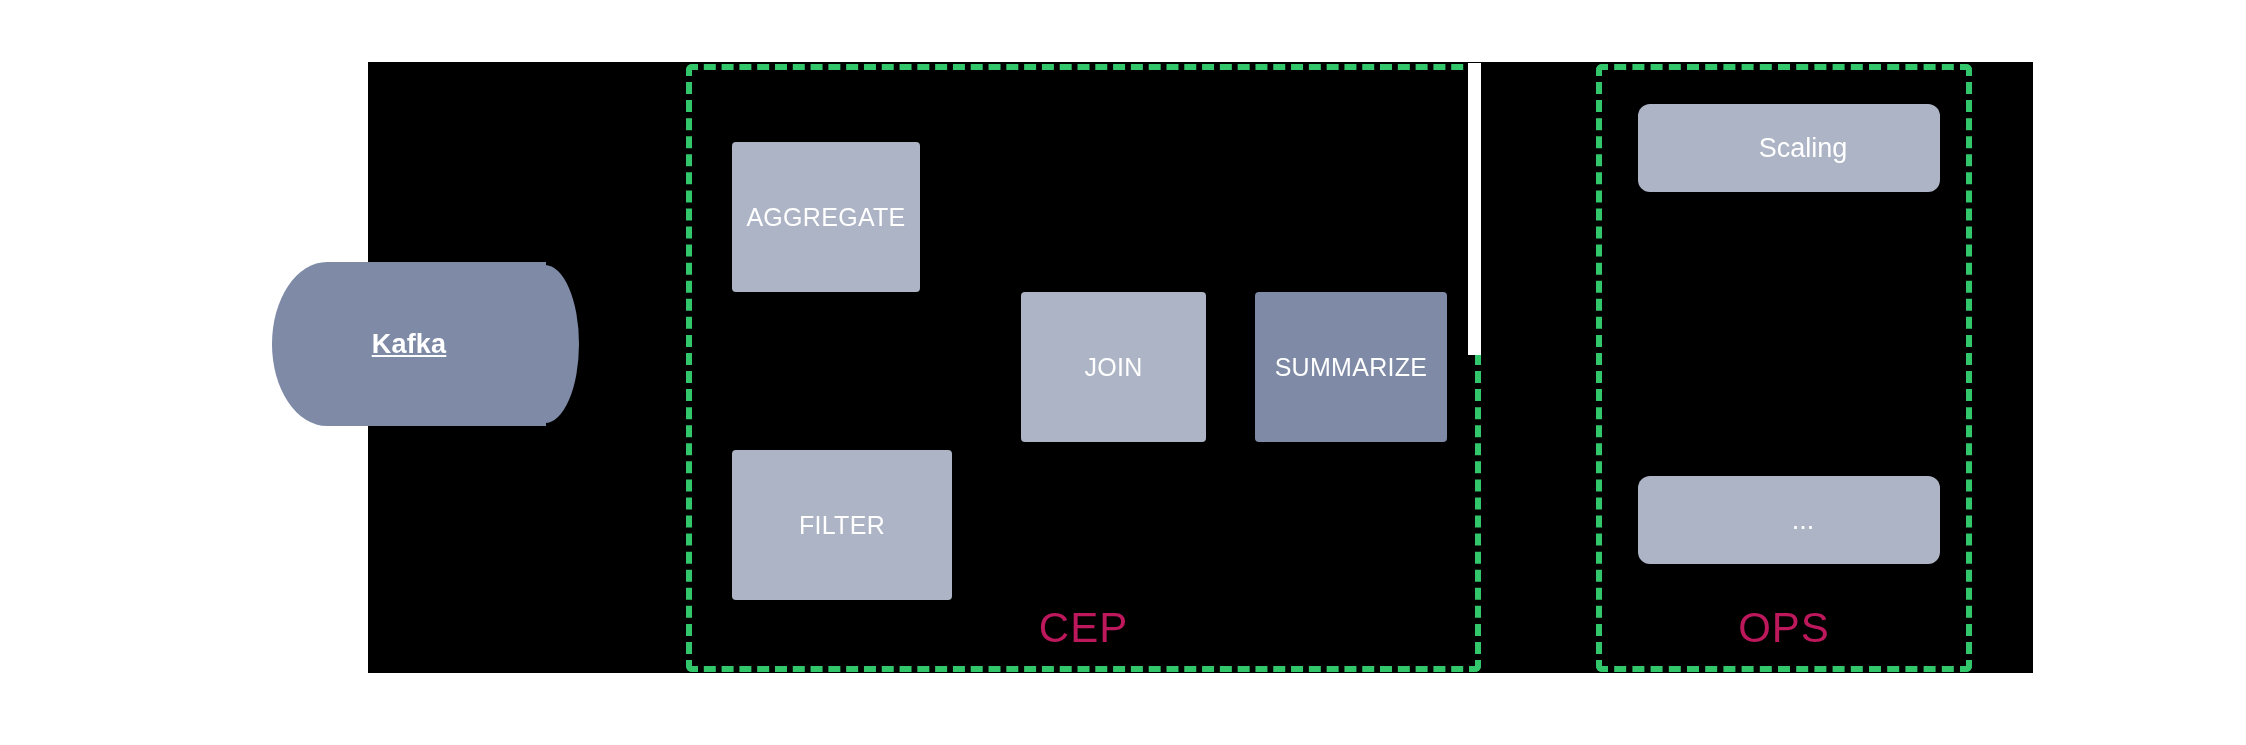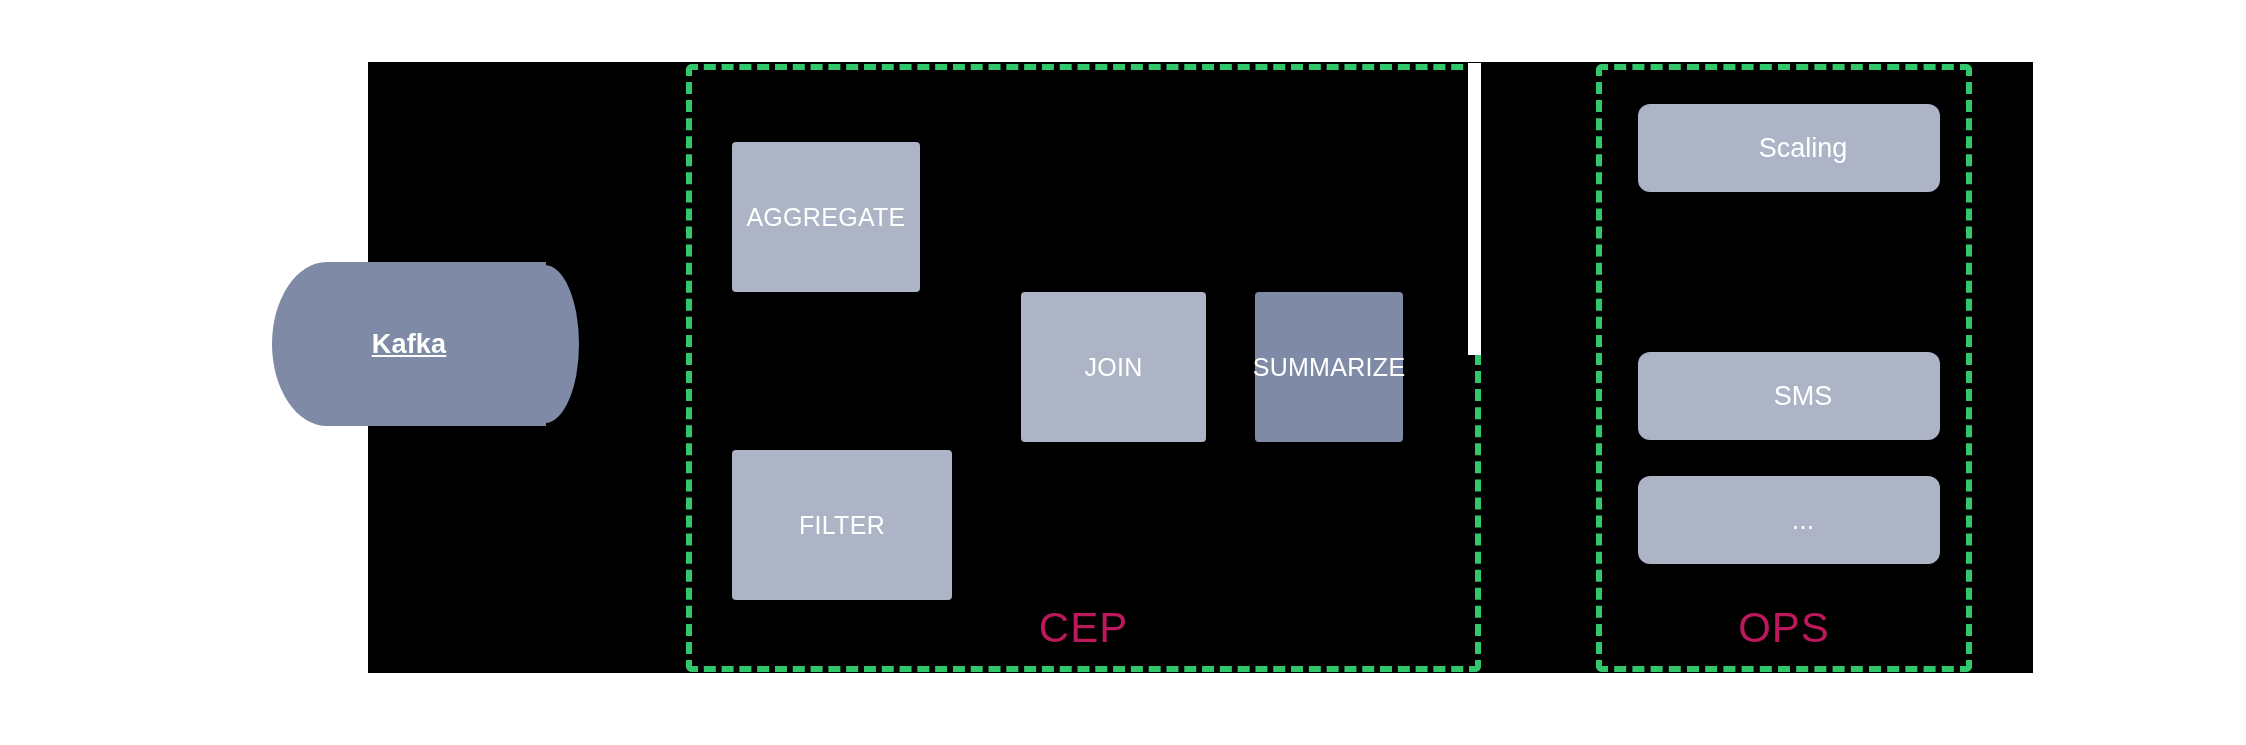--- a/index.html
+++ b/index.html
@@ -120,21 +120,21 @@
     letter-spacing: 0.3px;
     text-align: center;
     box-sizing: border-box;
   }
   .node.light { background: #acb4c6; }
   .node.dark  { background: #7e8aa6; }
 
   .node-aggregate { left: 732px; top: 142px;  width: 188px; height: 150px; }
   .node-filter    { left: 732px; top: 450px;  width: 220px; height: 150px; }
   .node-join      { left: 993px; top: 292px;  width: 185px; height: 150px; margin-left: 28px; }
-  .node-summarize { left: 1255px; top: 292px; width: 148px; height: 150px; }
+  .node-summarize { left: 1255px; top: 292px; width: 192px; height: 150px; }
 
   
   .white-bar {
     position: absolute;
     left: 1468px;
     top: 63px;
     width: 13px;
     height: 292px;
     background: #ffffff;
   }
@@ -183,16 +183,15 @@
   <div class="node light node-join">JOIN</div>
   <div class="node dark node-summarize">SUMMARIZE</div>
 
   <div class="white-bar"></div>
 
   <div class="group-box ops">
     <div class="group-label">OPS</div>
   </div>
 
   <div class="ops-node ops-node-0">Scaling</div>
-  <div class="ops-node ops-node-2">SMS</div>
   <div class="ops-node ops-node-3">...</div>
 
 </div>
 
 </body></html>

